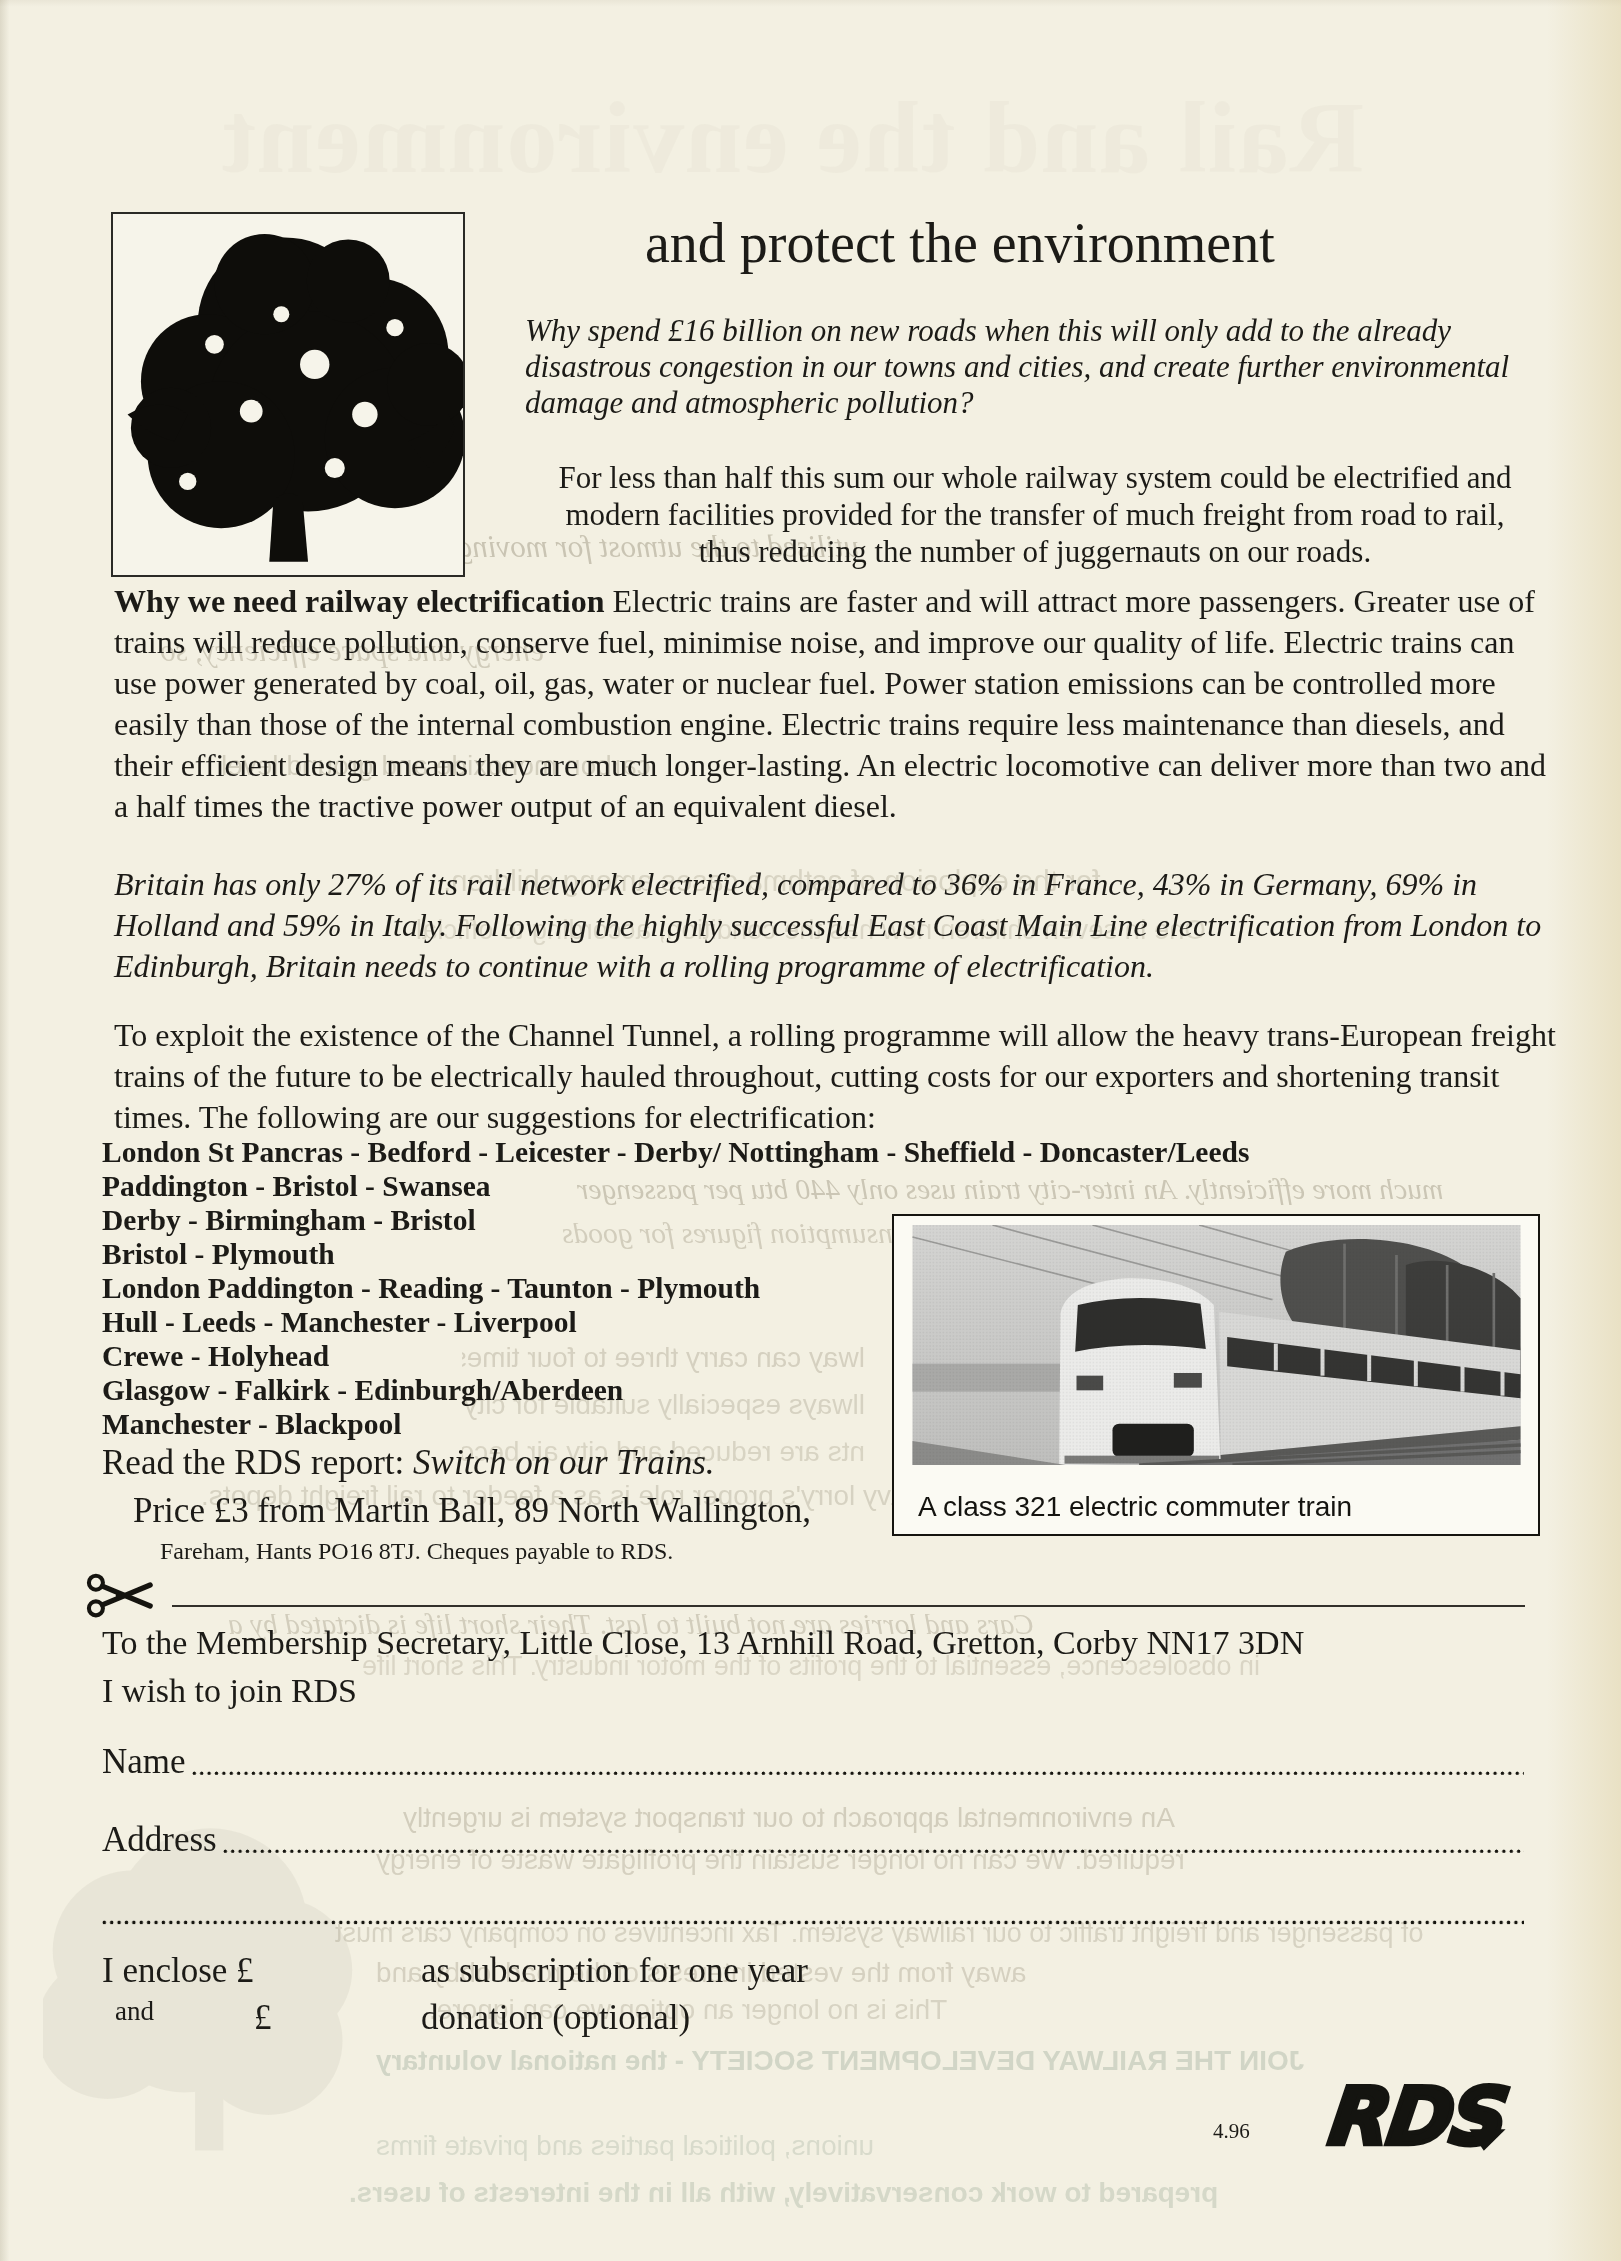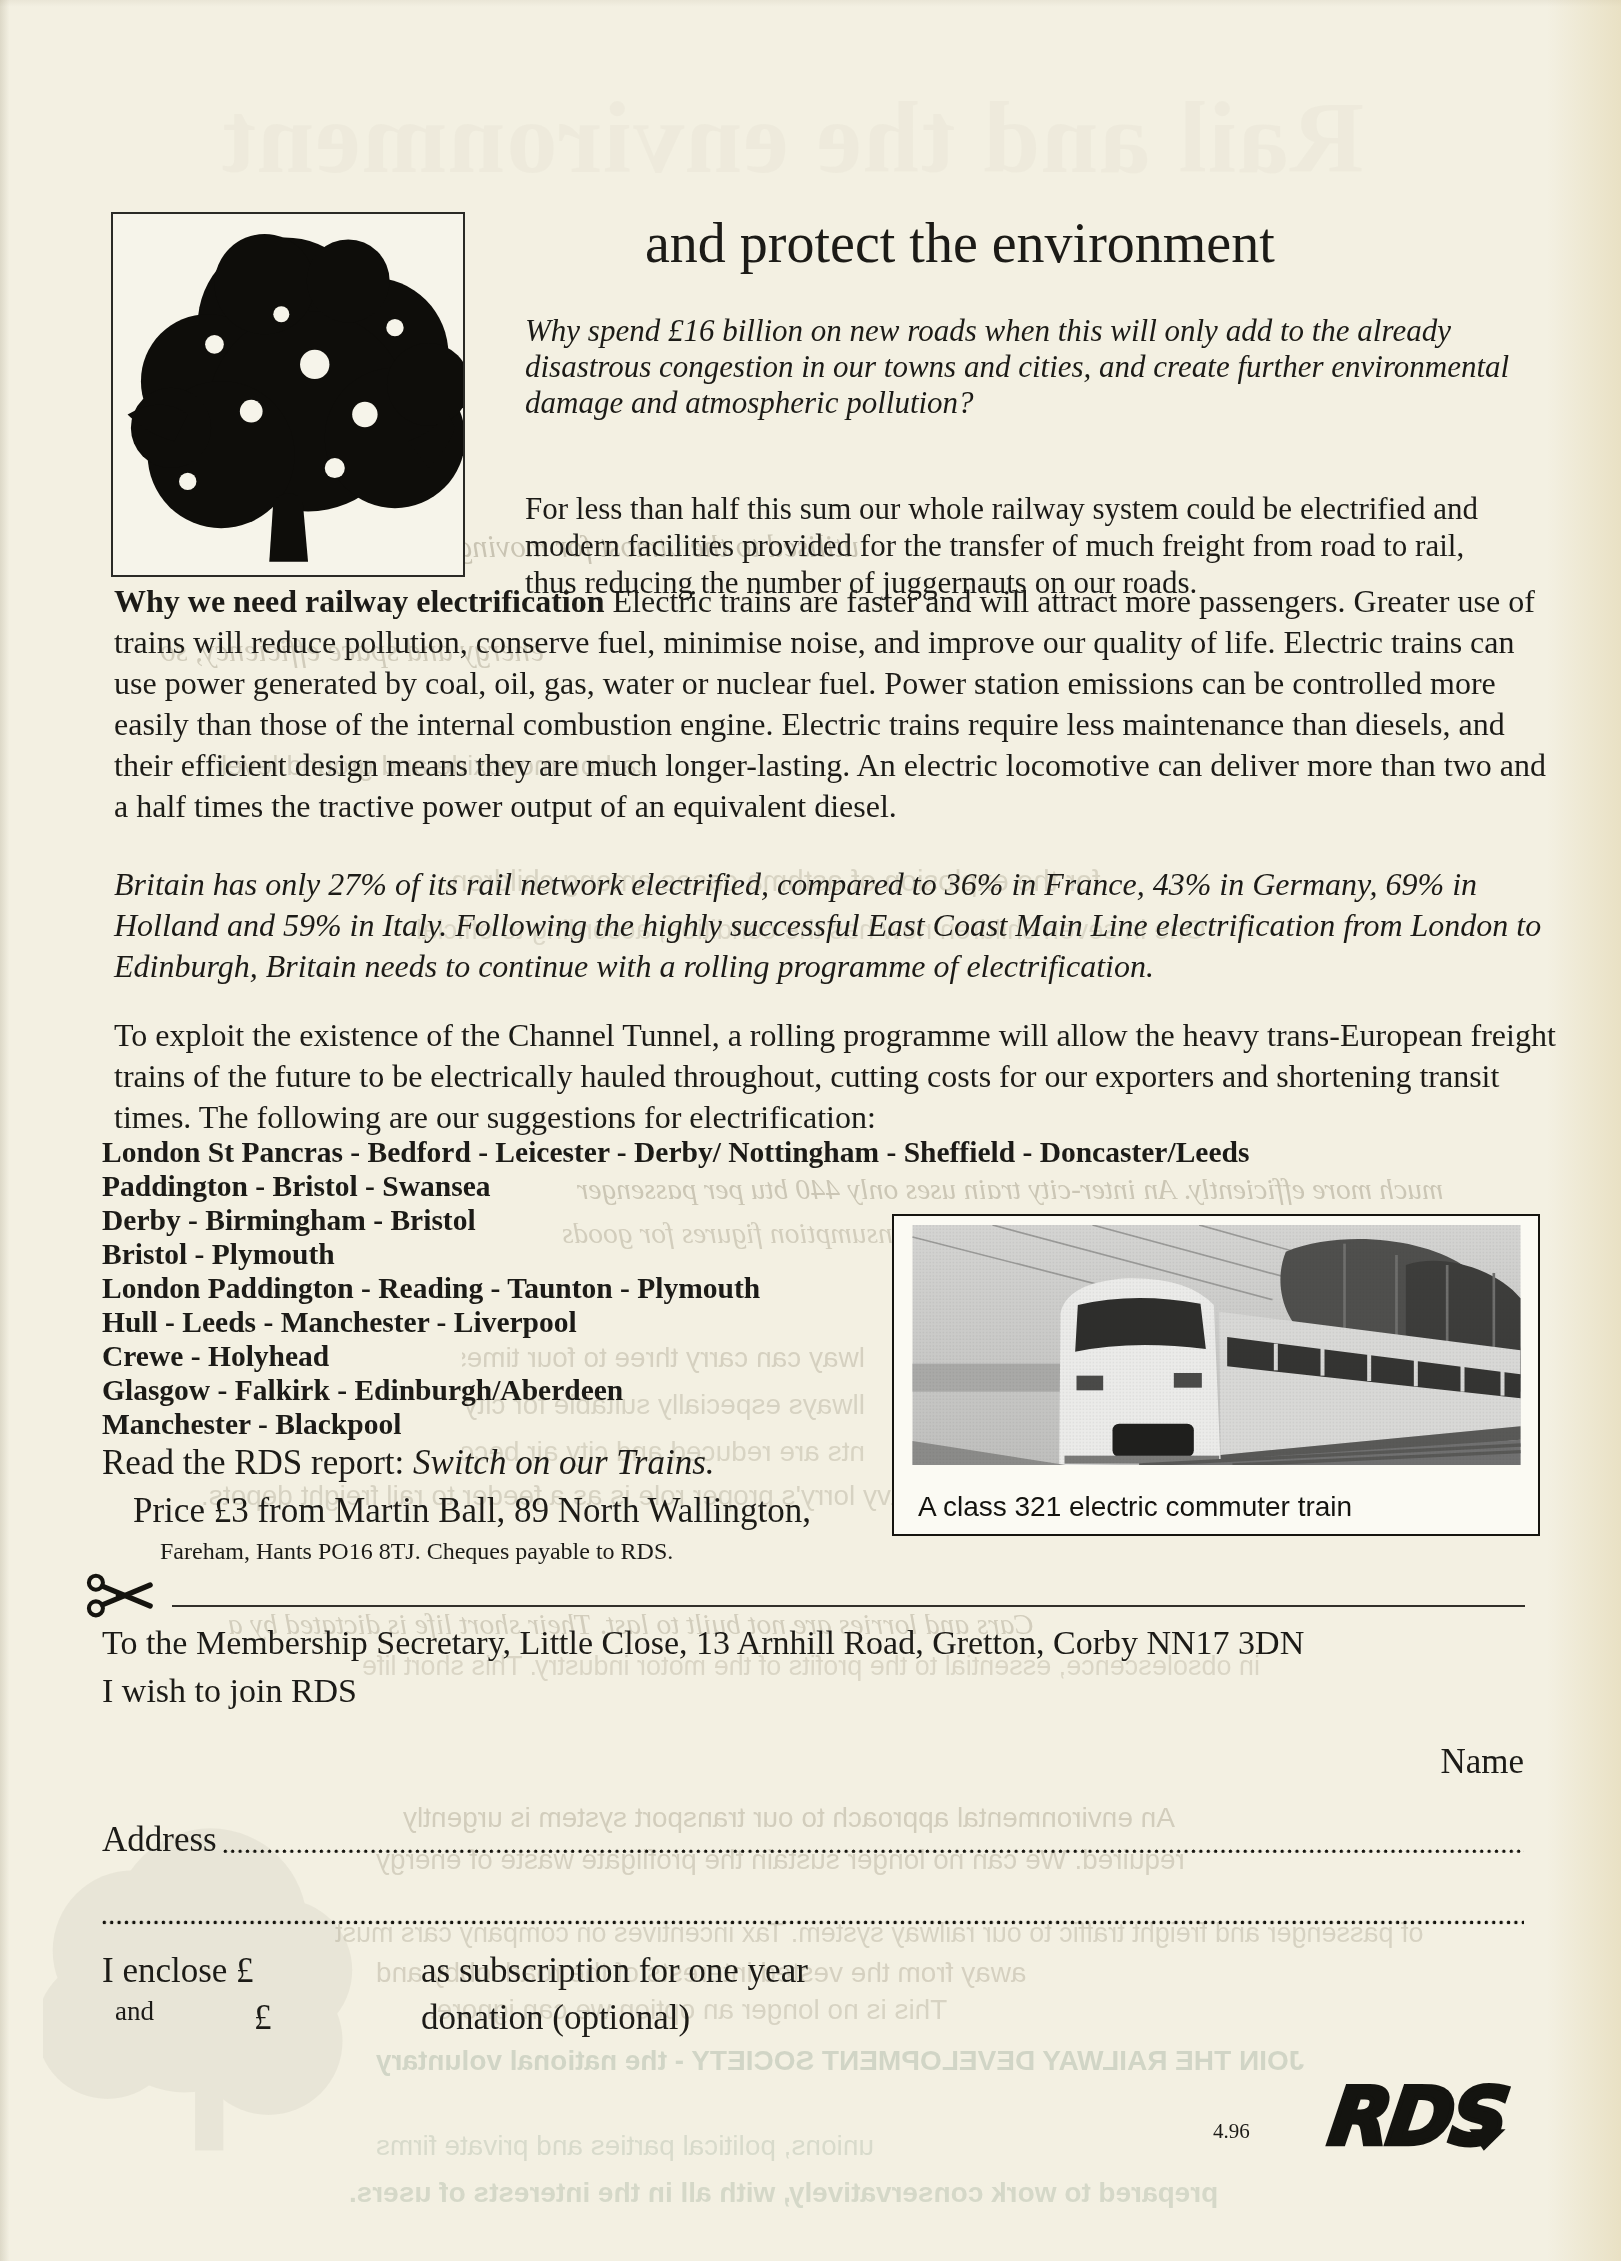--- a/index.html
+++ b/index.html
@@ -16,21 +16,21 @@
   
   .title{top:19px;left:115px;font-size:123px;font-weight:bold;letter-spacing:-2.7px;z-index:3;}
   .subtitle{top:211px;left:645px;font-size:56px;letter-spacing:0;z-index:3;}
   
   .treebox{top:212px;left:111px;width:350px;height:361px;border:2px solid #2a2a26;
            background:#f6f4ea;z-index:2;}
   .treebox svg{width:100%;height:100%;display:block;}
   
   .intro-italic{top:313px;left:525px;width:1020px;font-size:31px;font-style:italic;
                 line-height:36px;z-index:3;}
-  .intro-plain{top:490px;left:525px;width:1020px;font-size:31px;line-height:37px;z-index:3;}
+  .intro-plain{top:459px;left:525px;width:1020px;font-size:31px;line-height:37px;z-index:3;text-align:center;}
   
   .para{left:114px;width:1443px;font-size:32px;line-height:41px;z-index:3;}
   .p-elec{top:581px;}
   .p-britain{top:864px;font-style:italic;}
   .p-channel{top:1015px;}
   .bold{font-weight:bold;}
   
   .routes{top:1135px;left:102px;font-size:29.5px;font-weight:bold;line-height:34px;z-index:3;}
   
   .photobox{top:1214px;left:892px;width:644px;height:318px;border:2px solid #15140f;
@@ -42,21 +42,21 @@
   .rpt1{top:1443px;left:102px;font-size:35px;}
   .rpt2{top:1491px;left:133px;font-size:35px;}
   .rpt3{top:1538px;left:160px;font-size:24px;}
   
   .cutline{top:1605px;left:172px;width:1353px;height:0;border-top:2px solid #32302a;z-index:3;}
   .scissors{top:1566px;left:86px;width:70px;height:59px;z-index:4;}
   
   .mem1{top:1624px;left:102px;font-size:34px;}
   .mem2{top:1672px;left:102px;font-size:34px;}
   .formrow{left:102px;width:1422px;display:flex;align-items:flex-end;z-index:3;font-size:35px;}
-  .row-name{top:1742px;flex-direction:column;}
+  .row-name{top:1742px;}
   .row-address{top:1820px;}
   .row-dots{top:1920px;}
   .dots{flex:1 1 auto;height:4.7px;margin:0 0 6.7px 6.7px;
         background-image:radial-gradient(circle at 2.3px 2.3px,#16150f 1.6px,rgba(0,0,0,0) 2px);
         background-size:7.4px 4.7px;background-repeat:repeat-x;}
   .dots-full{margin-left:0;}
   .enc-label{top:1951px;left:102px;font-size:35px;}
   .enc-text{top:1951px;left:421px;font-size:35px;}
   .and-label{top:1996px;left:102px;font-size:27px;margin-left:13px;}
   .pound2{top:1998px;left:254px;font-size:35px;}

